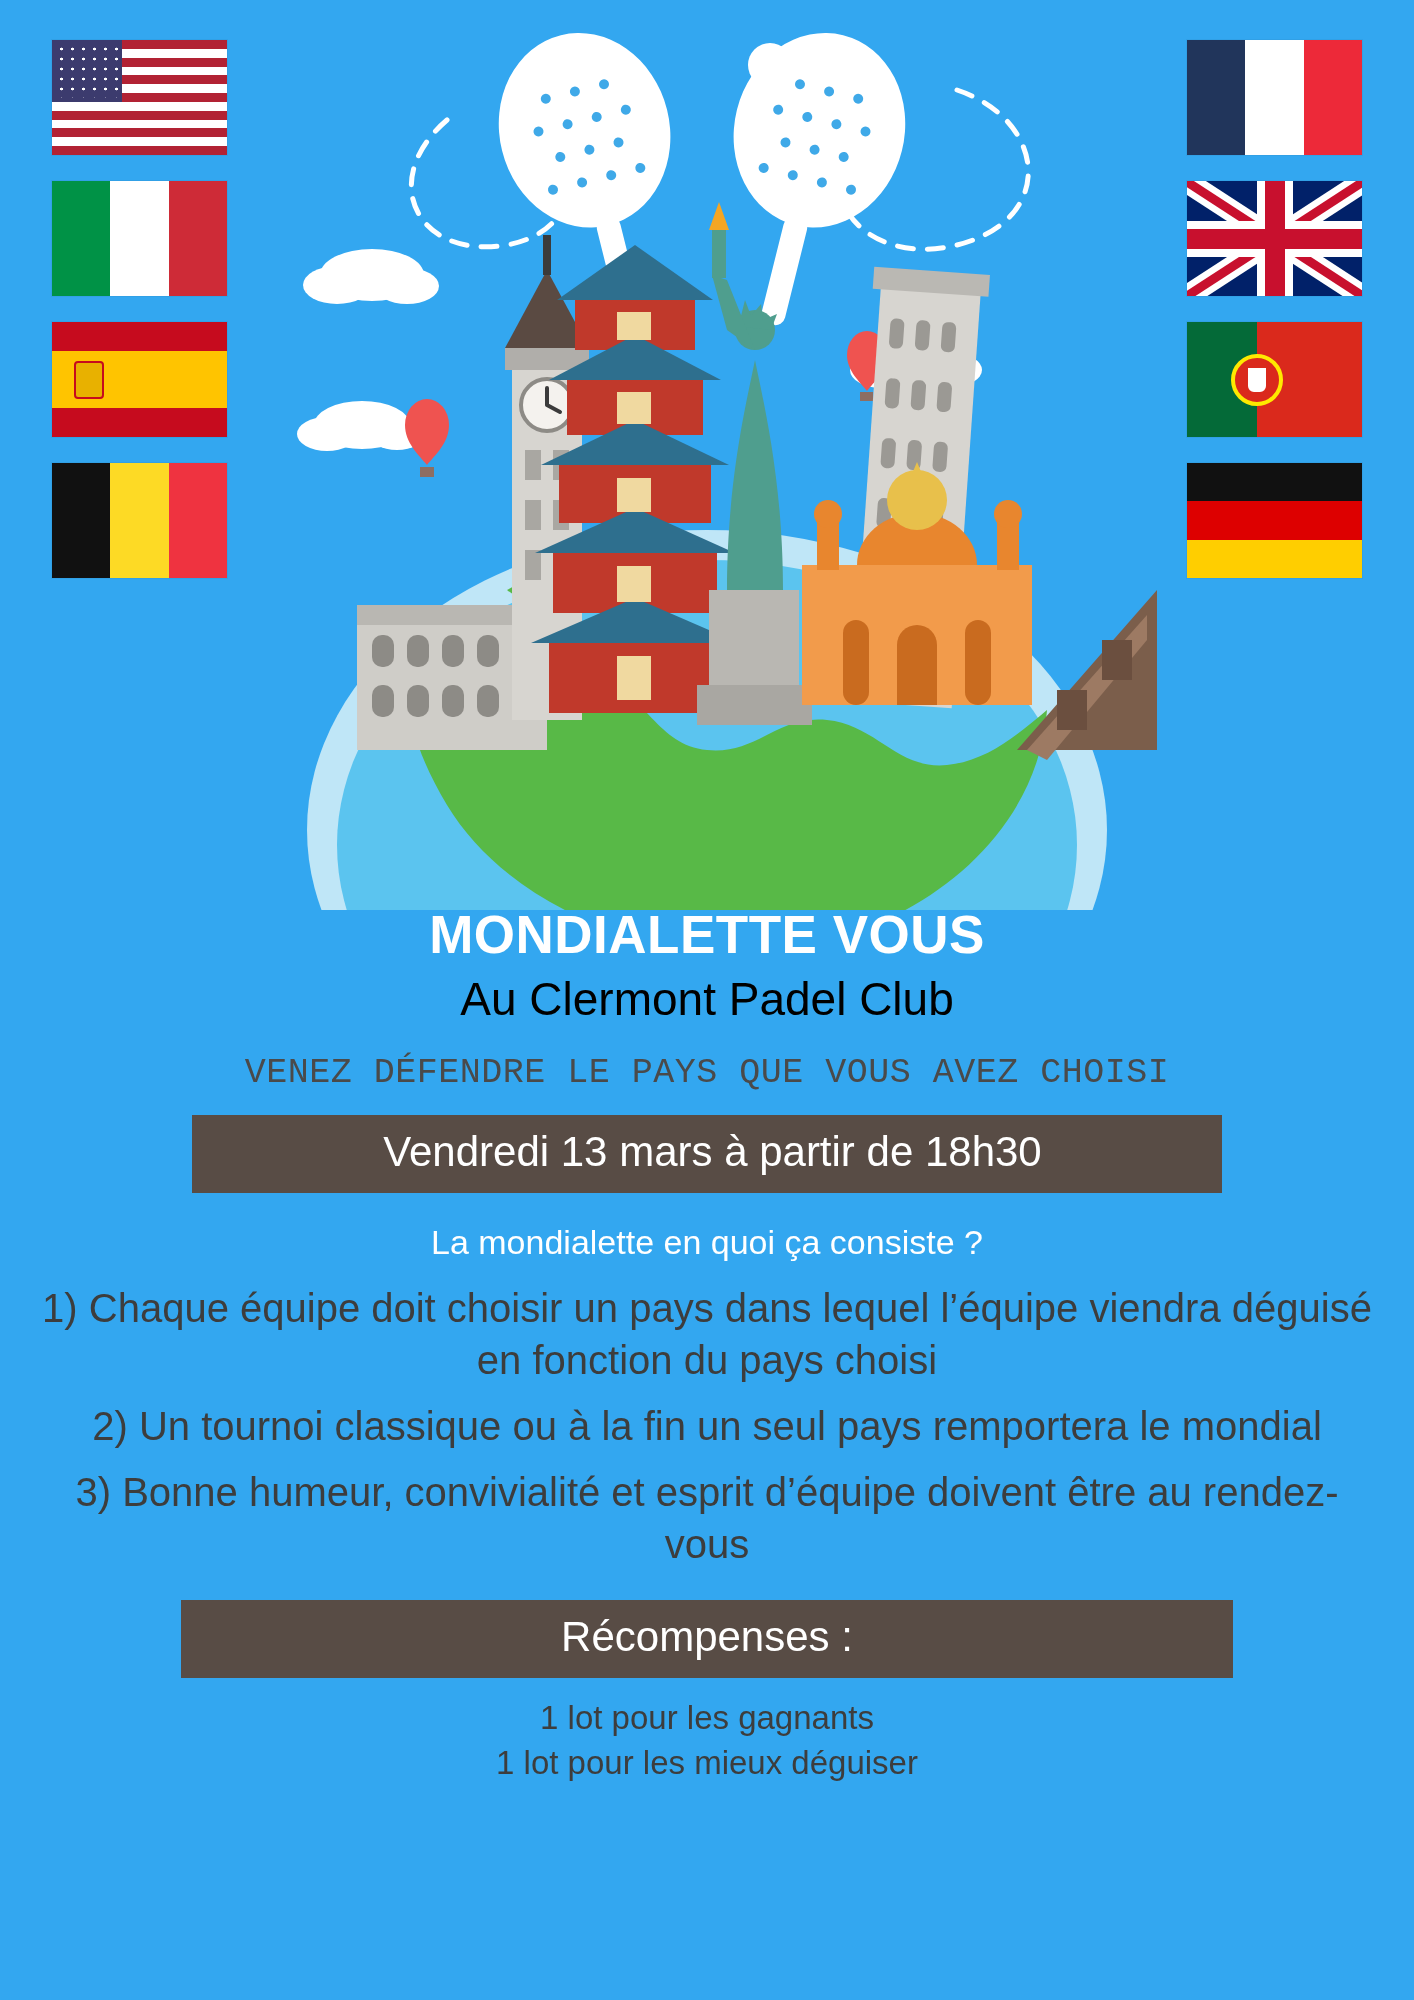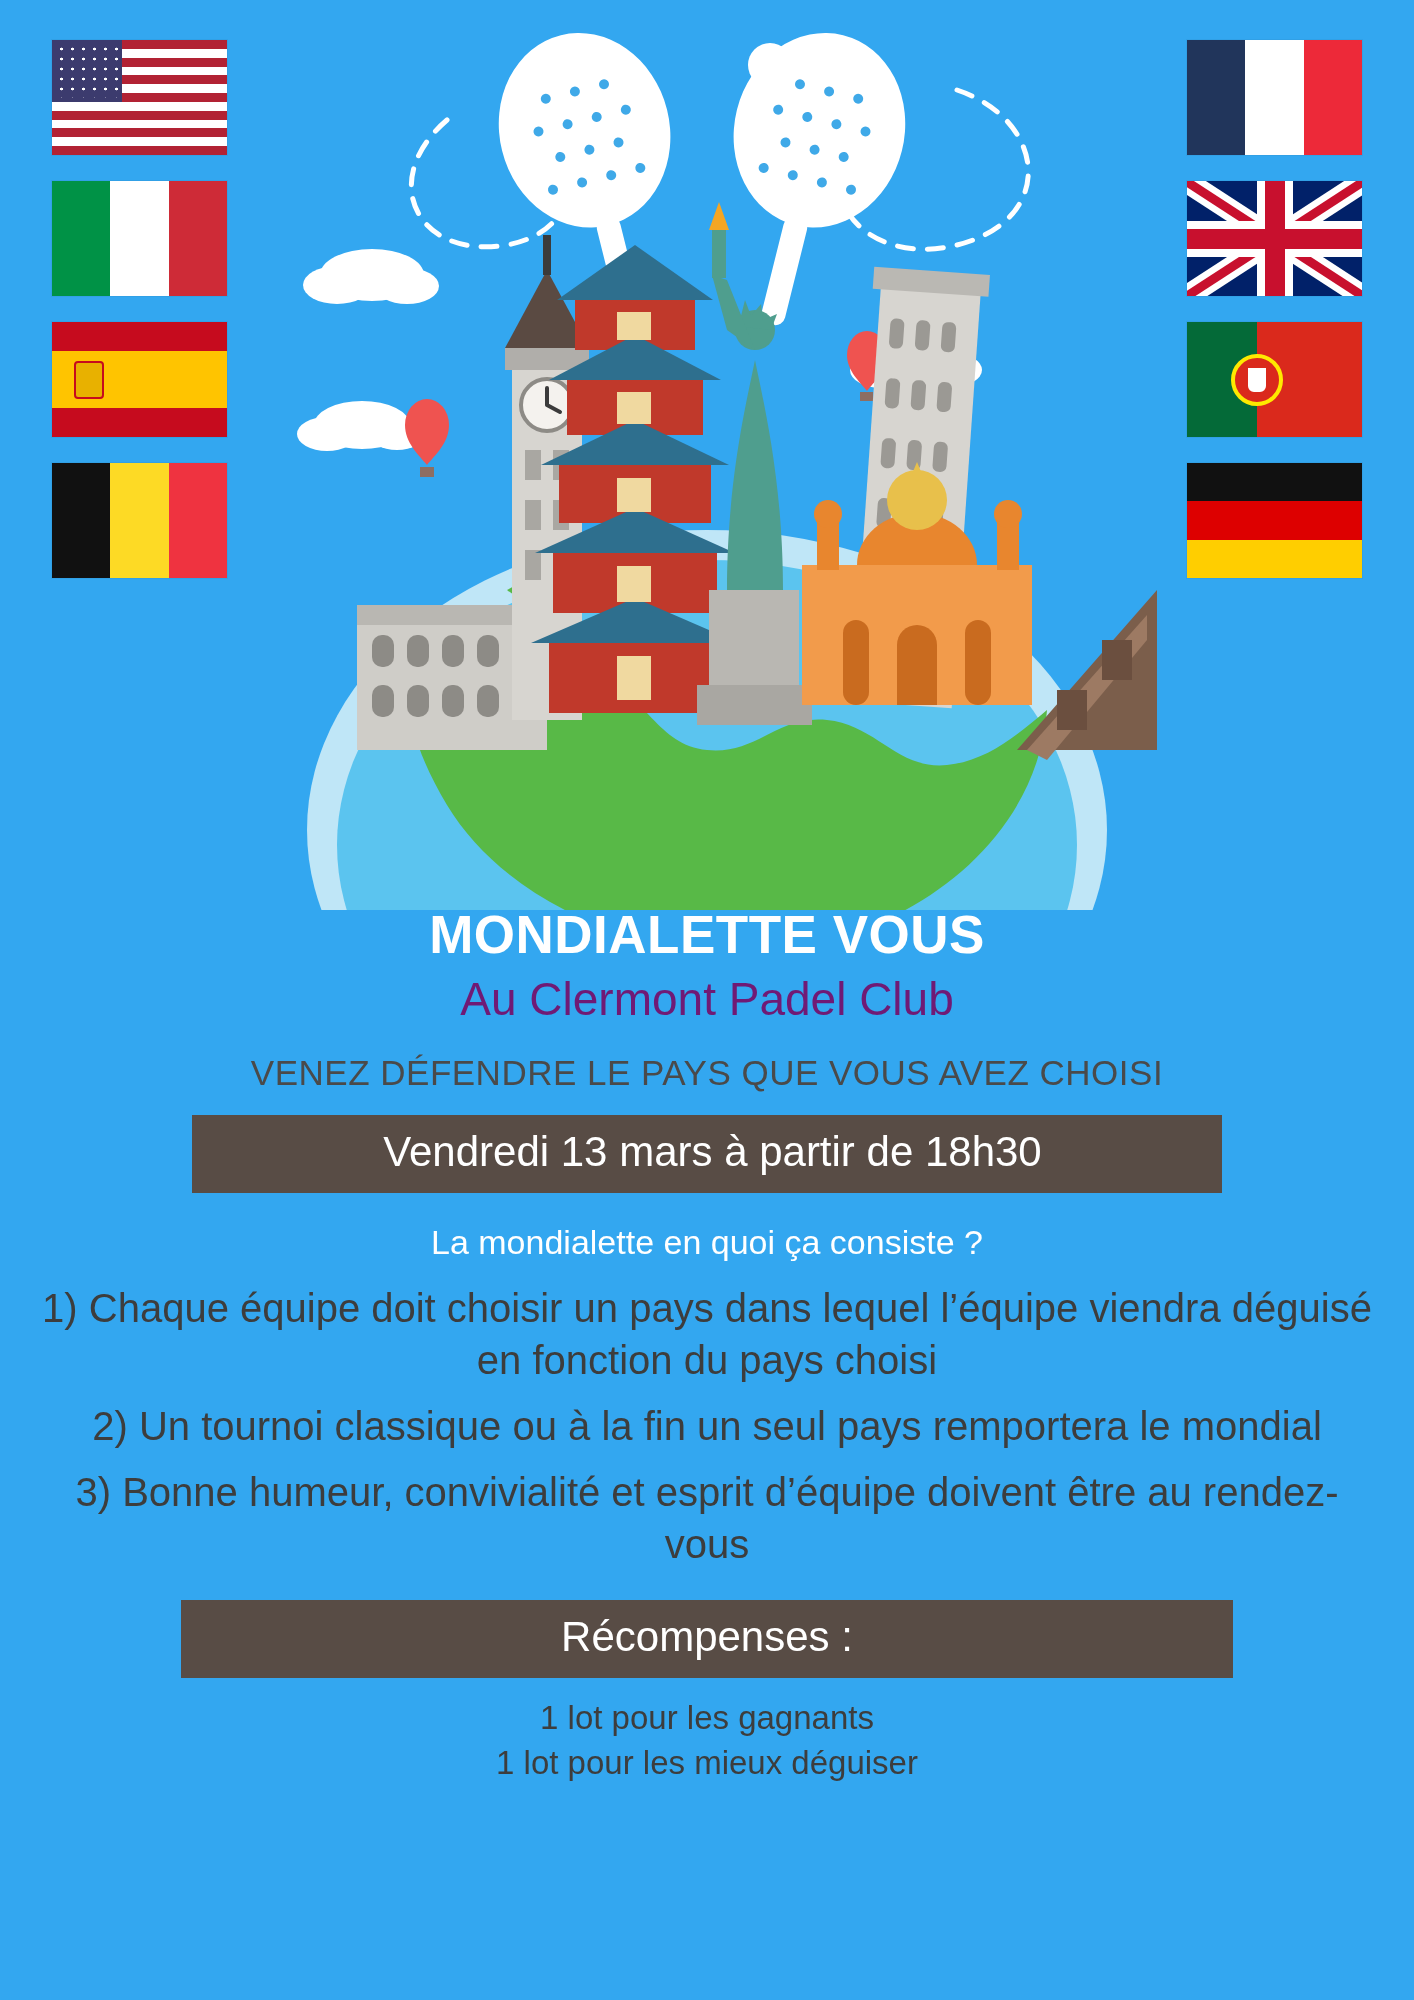--- a/index.html
+++ b/index.html
@@ -167,30 +167,31 @@
   .title {
     font-size: 53px;
     font-weight: bold;
     color: #ffffff;
     letter-spacing: 0.5px;
     margin: 0;
     line-height: 1.15;
   }
   .subtitle {
     font-size: 46px;
-    color: #701a75;
+    color: #000000;
     margin: 6px 0 16px 0;
     line-height: 1.2;
     font-weight: normal;
   }
   .tagline {
     font-size: 35px;
     color: #4a4a4a;
     margin: 26px 0 0 0;
     letter-spacing: 0.5px;
+    font-family: Liberation Mono, monospace;
   }
   .banner {
     background: #584c45;
     color: #ffffff;
     font-size: 42px;
     margin: 22px auto 0 auto;
     width: 1030px;
     padding: 13px 0 17px 11px;
     box-sizing: border-box;
   }

